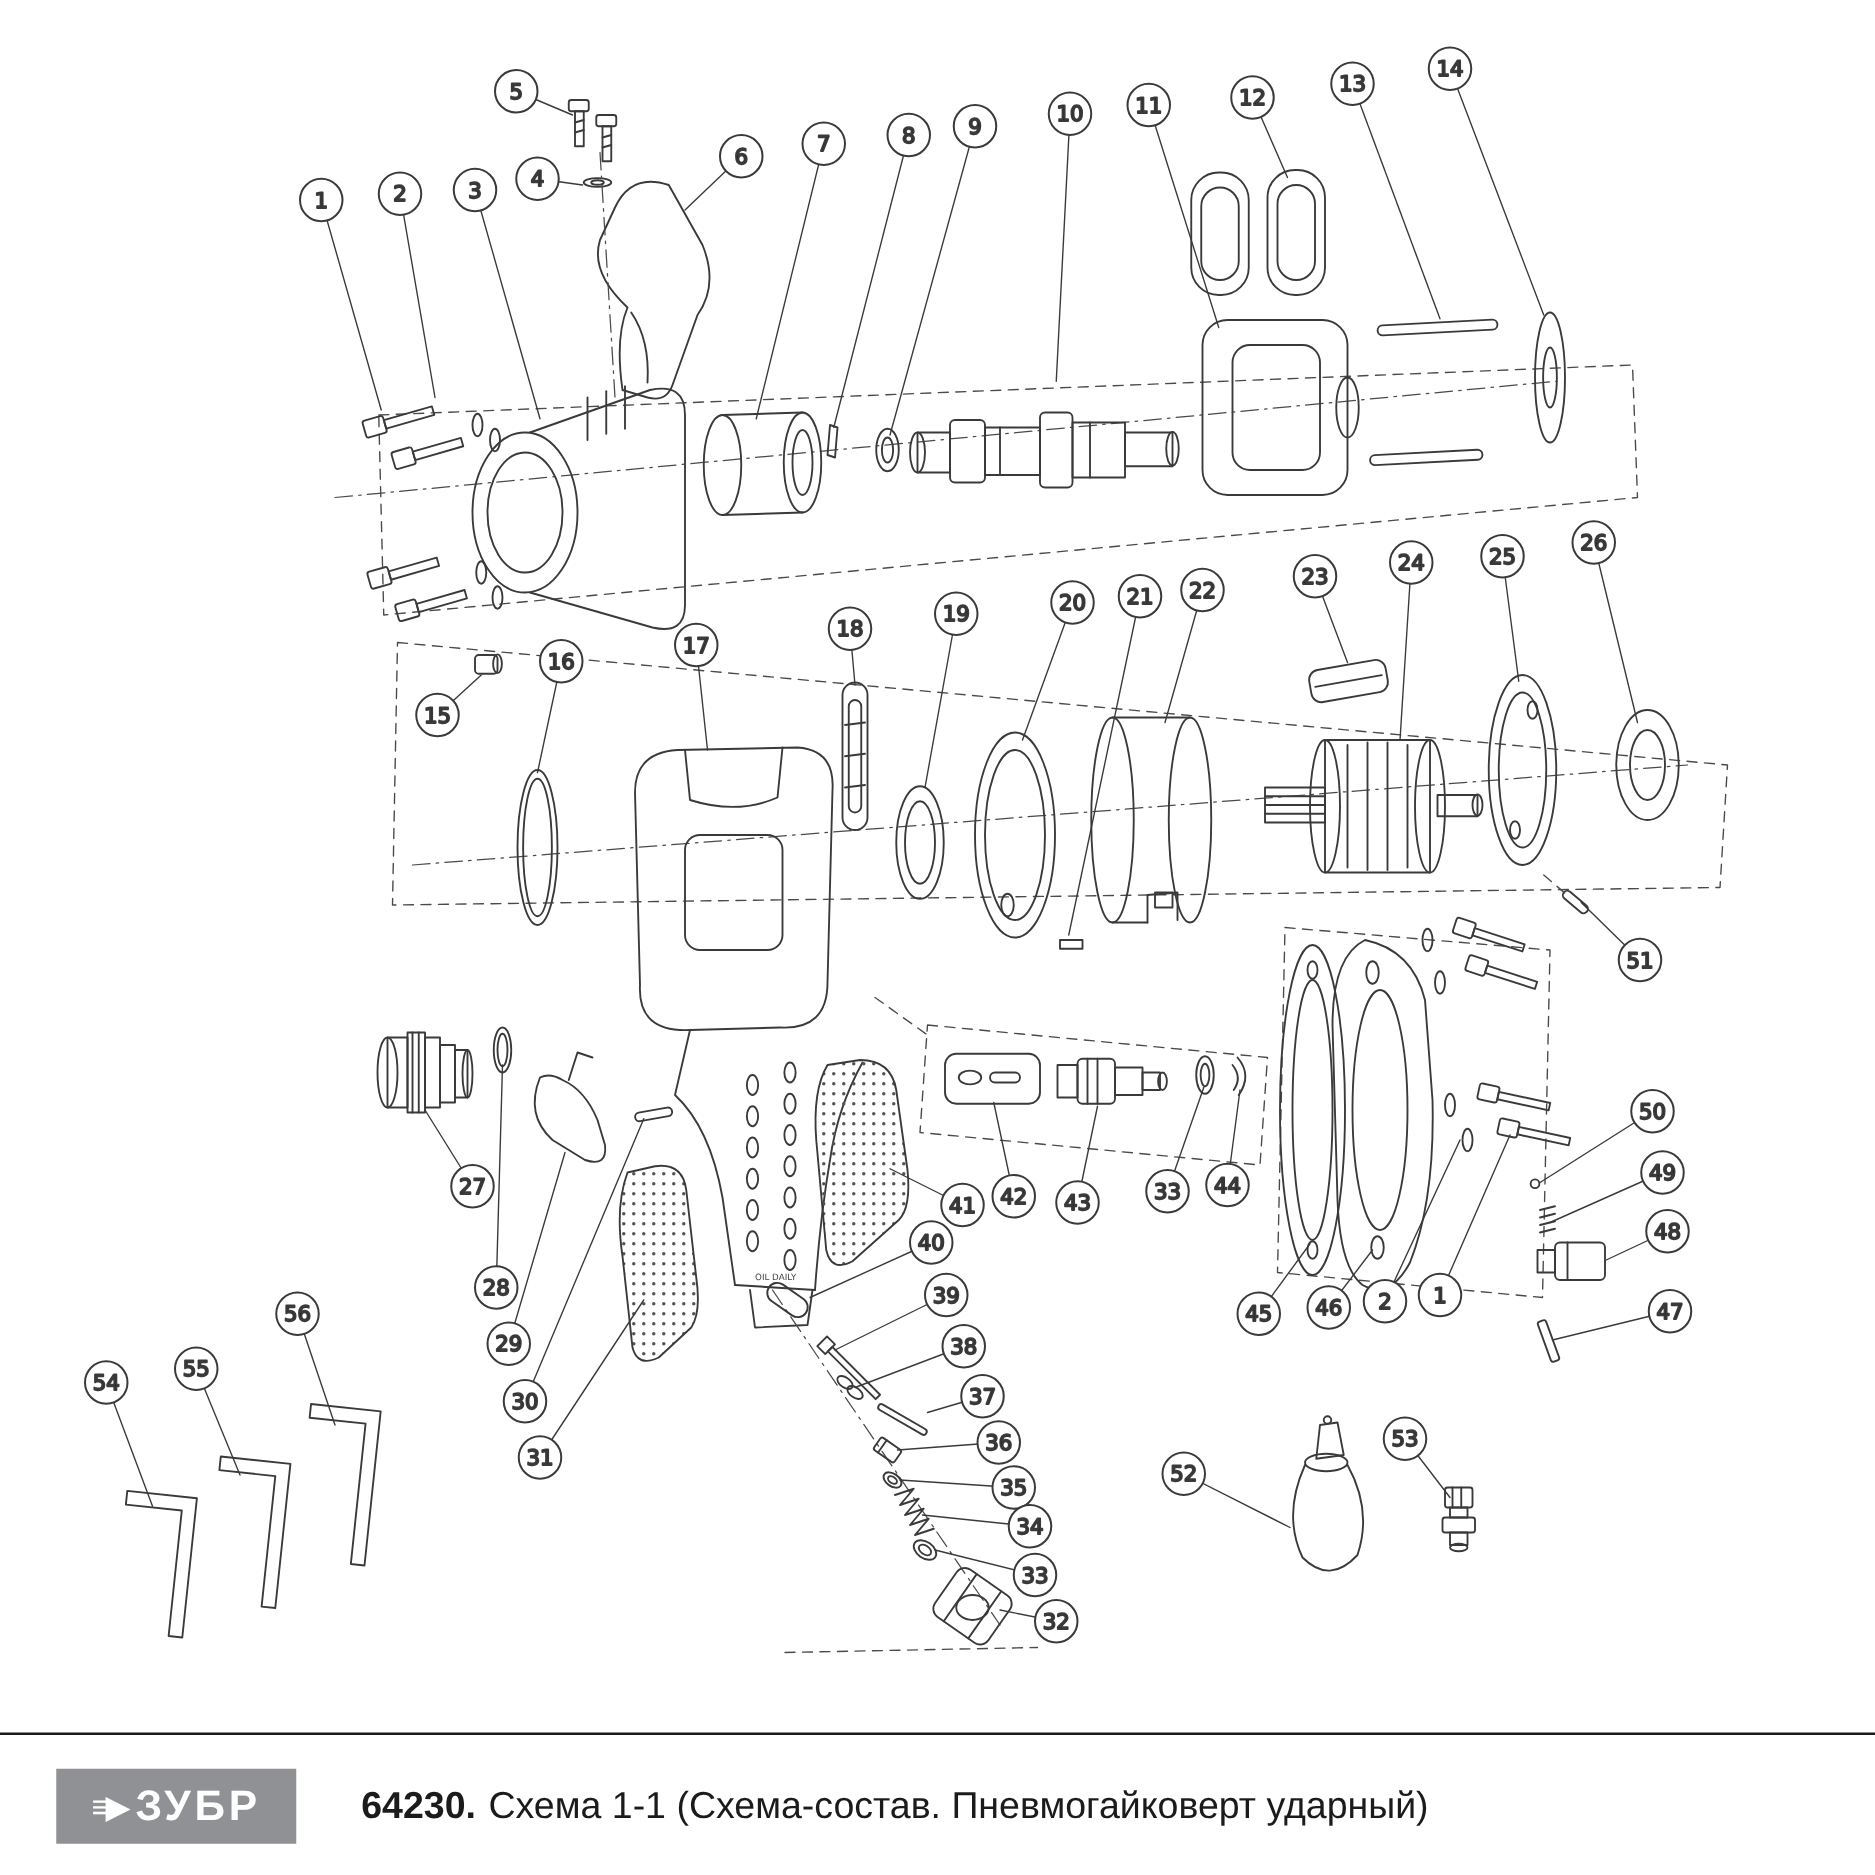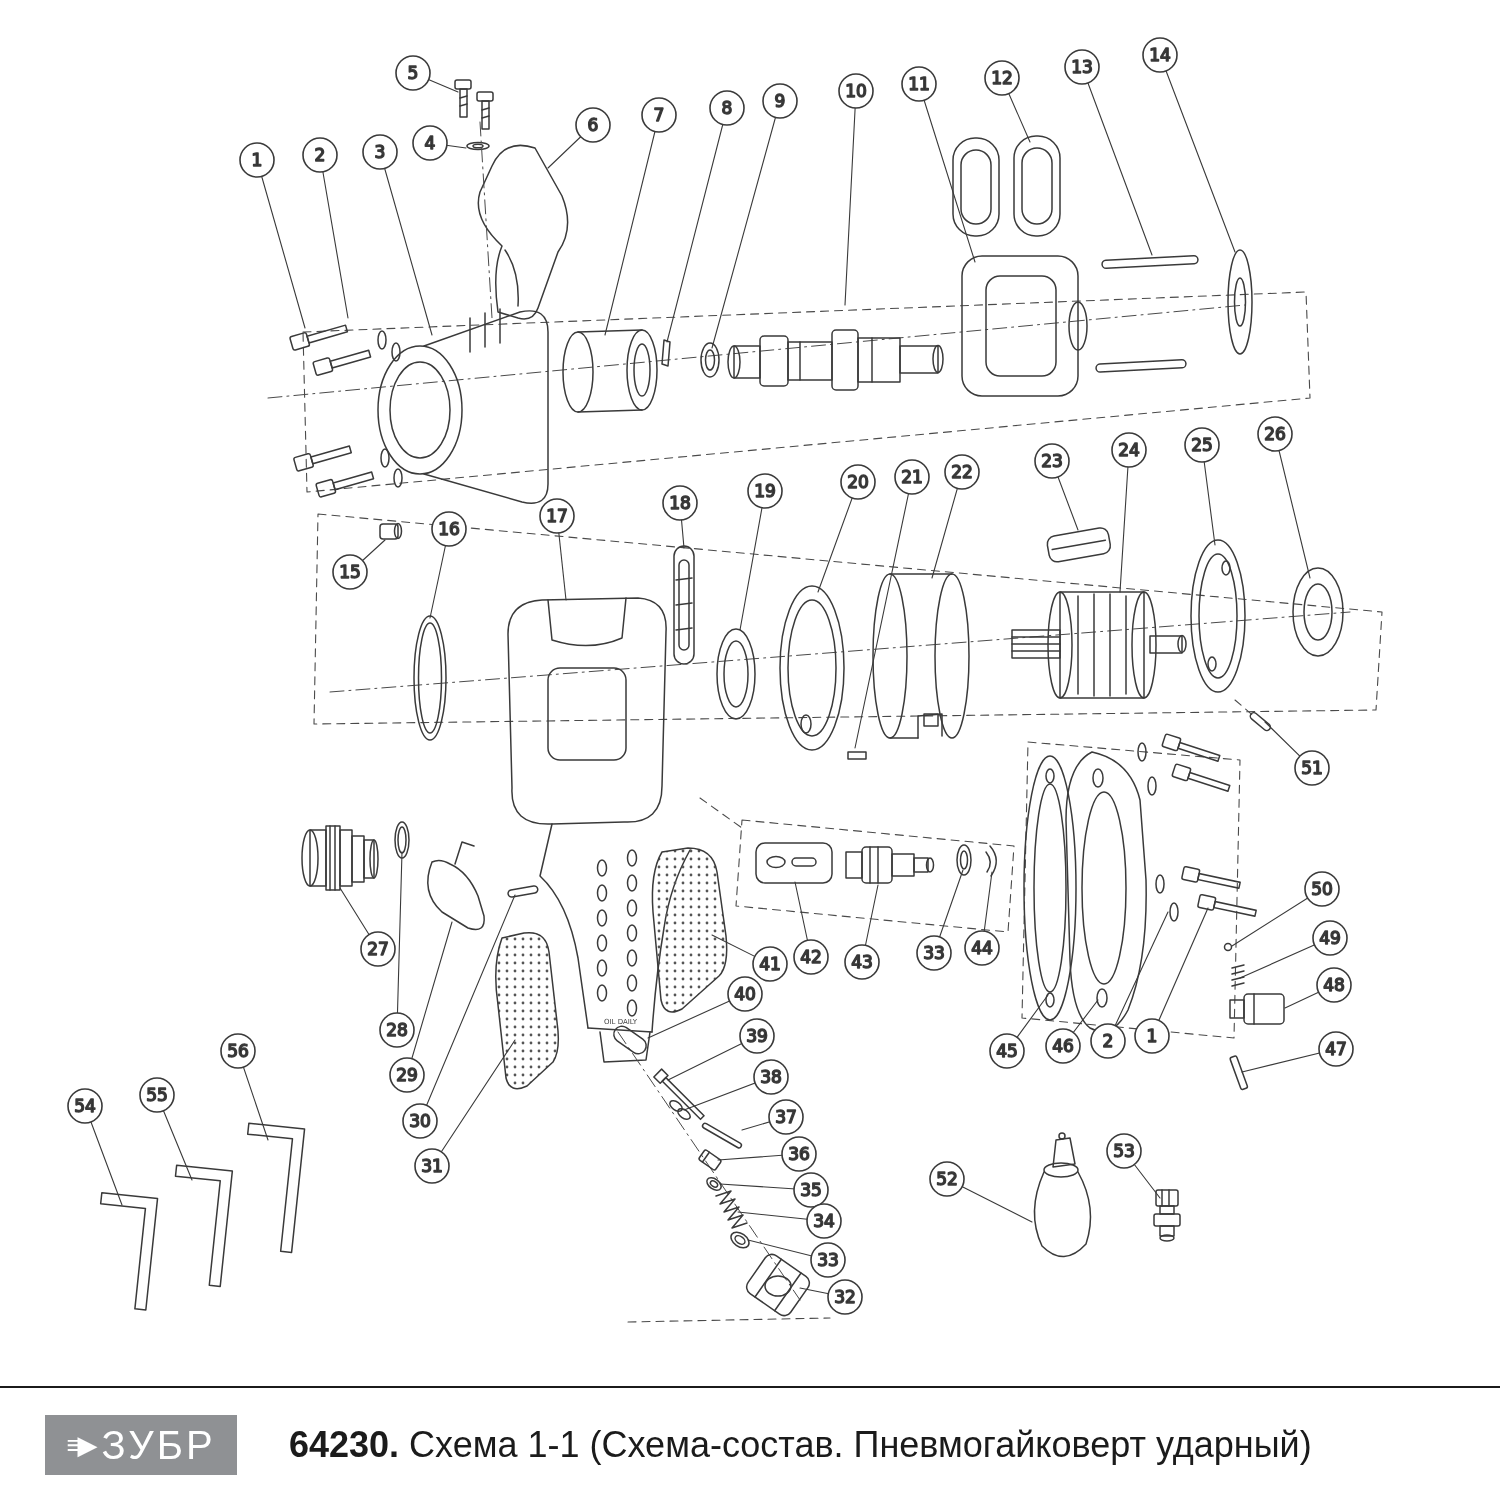--- a/index.html
+++ b/index.html
@@ -14,22 +14,22 @@
   .balloon-num{fill:#1c1c1c;font:17px "DejaVu Sans",sans-serif;text-anchor:middle;}
   .leader{stroke:#3a3a3a;stroke-width:1.1;}
   .marking{fill:#444;font:7px "DejaVu Sans",sans-serif;stroke:none;}
   
   .footer{position:absolute;left:0;top:1386px;width:1500px;height:114px;background:#fff;}
   .footer-rule{height:0;border-top:2px solid #1b1b1b;width:1500px;}
   .footer-row{display:flex;align-items:center;height:100%;padding-left:45px;box-sizing:border-box;}
   .logo{width:192px;height:60px;background:#8f9194;display:flex;align-items:center;justify-content:center;
         gap:8px;color:#fff;flex:0 0 auto;}
   .logo-icon{font-size:26px;line-height:1;letter-spacing:-4px;}
-  .logo-text{font-weight:normal;font-size:40px;letter-spacing:3px;}
-  .caption-wrap{margin-left:52px;font-size:36px;color:#1b1b1b;white-space:nowrap;}
+  .logo-text{font-weight:bold;font-size:34px;letter-spacing:3px;}
+  .caption-wrap{margin-left:52px;font-size:30px;color:#1b1b1b;white-space:nowrap;}
   .caption-code{font-weight:bold;margin-right:10px;}
 </style>
 </head>
 <body>
 
 <div class="page">
 
 <svg width="1500" height="1386" viewBox="0 0 1500 1386">
   <defs>
     <pattern id="dots" width="8" height="8" patternUnits="userSpaceOnUse">

